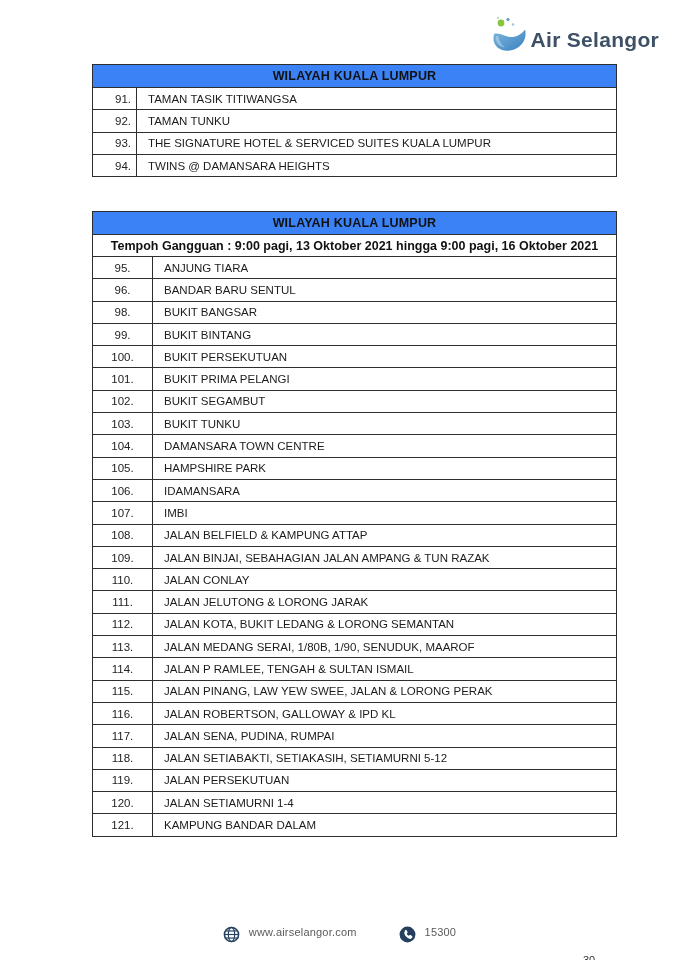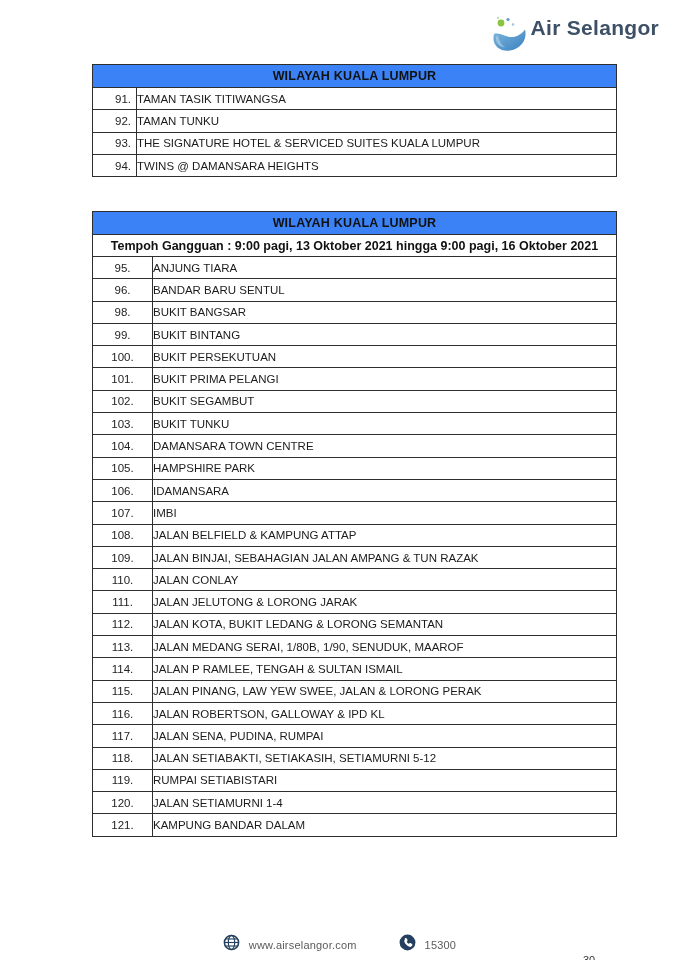--- a/index.html
+++ b/index.html
@@ -8,21 +8,21 @@
     width:679px;height:960px;
     background:#ffffff;
     font-family:"Liberation Sans", sans-serif;
     color:#1c1c1c;
     overflow:hidden;
   }
 
   
   .logo{
     position:absolute;top:16px;right:20px;
-    display:flex;align-items:flex-start;
+    display:flex;align-items:flex-end;
   }
   .logo-text{
     font-size:21px;font-weight:bold;color:#3d5066;letter-spacing:.3px;
   }
 
   
   .area-table{
     position:absolute;left:92px;width:525px;
     border-collapse:collapse;table-layout:fixed;
     font-size:11.5px;
@@ -41,34 +41,34 @@
   .tbl-subtitle{
     background:#ffffff;
     font-size:12.5px;font-weight:bold;text-align:center;
     height:21px;color:#111;margin-top:47px;
   }
   .area-table td{height:21.3px;}
   td.num{text-align:right;padding-right:5px;color:#222;}
   .t1 col.c-num{width:44px;}
   .t2 col.c-num{width:60px;}
   .t2 td.num{text-align:center;padding-right:0;}
-  td.name{white-space:nowrap;overflow:hidden;margin-left:32px;}
+  td.name{padding-left:11px;white-space:nowrap;overflow:hidden;margin-left:32px;}
 
   
   .page-number{
     position:absolute;top:954px;left:583px;
     font-size:11px;color:#333;
   }
 
   
   .footer{
     position:absolute;top:926px;left:0;right:0;
     display:flex;justify-content:center;align-items:center;gap:42px;
   }
-  .footer-group{display:flex;align-items:flex-end;gap:9px;margin-top:8px;}
+  .footer-group{display:flex;align-items:flex-start;gap:9px;}
   .footer-text{font-size:11px;color:#5a5a5a;letter-spacing:.2px;}
   .icon{display:inline-flex;align-items:center;justify-content:center;}
 </style>
 </head>
 <body>
 
 <div class="page">
 
   <div class="logo">
     <span class="icon">
@@ -250,21 +250,21 @@
           <td class="name">JALAN SENA, PUDINA, RUMPAI</td>
         </tr>
 
         <tr>
           <td class="num">118.</td>
           <td class="name">JALAN SETIABAKTI, SETIAKASIH, SETIAMURNI 5-12</td>
         </tr>
 
         <tr>
           <td class="num">119.</td>
-          <td class="name">RUMPAI SETIABISTARI</td>
+          <td class="name">JALAN PERSEKUTUAN</td>
         </tr>
 
         <tr>
           <td class="num">120.</td>
           <td class="name">JALAN SETIAMURNI 1-4</td>
         </tr>
 
         <tr>
           <td class="num">121.</td>
           <td class="name">KAMPUNG BANDAR DALAM</td>

